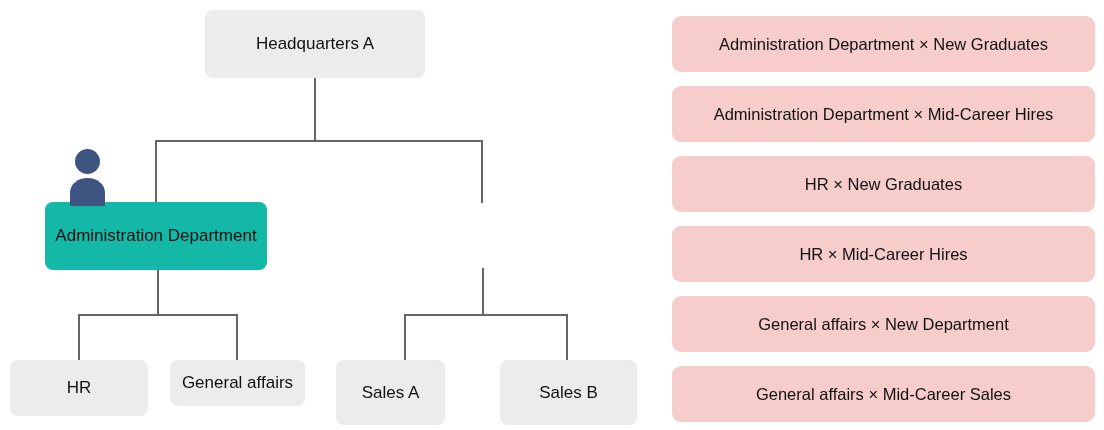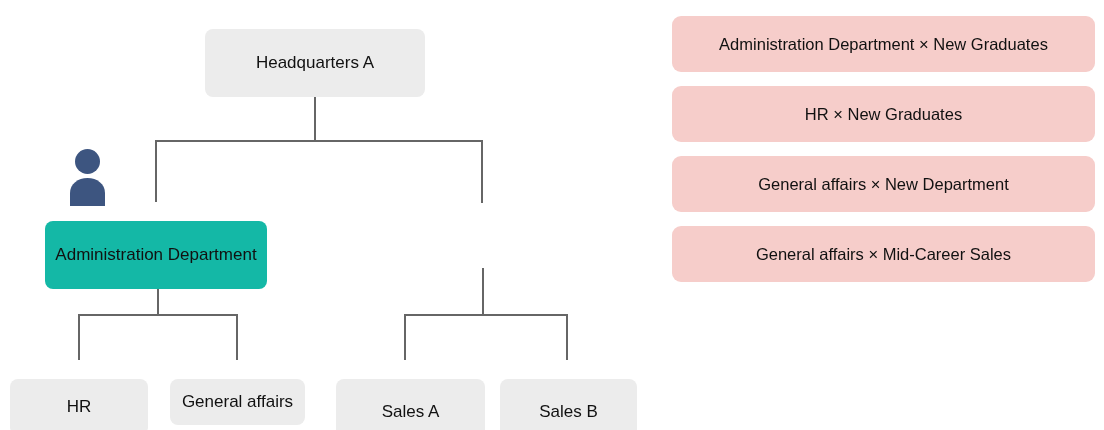--- a/index.html
+++ b/index.html
@@ -32,32 +32,31 @@
     display: flex;
     align-items: center;
     justify-content: center;
     text-align: center;
     font-size: 17px;
     line-height: 1.25;
     color: #111111;
     background: #ececec;
     padding: 4px 6px;
     z-index: 2;
-    margin-top: 19px;
   }
   .node.highlight {
     background: #14b8a6;
   }
 
   .node-hq        { left: 205px; top: 10px;  width: 220px; height: 68px; }
   .node-admin     { left: 45px;  top: 202px; width: 222px; height: 68px; }
   .node-sales     { left: 375px; top: 203px; width: 217px; height: 65px; }
   .node-hr        { left: 10px;  top: 360px; width: 138px; height: 56px; }
   .node-general   { left: 170px; top: 360px; width: 135px; height: 46px; }
-  .node-salesa    { left: 336px; top: 360px; width: 149px; height: 65px; }
+  .node-salesa    { left: 336px; top: 360px; width: 109px; height: 65px; }
   .node-salesb    { left: 500px; top: 360px; width: 137px; height: 65px; }
 
   
   .conn {
     position: absolute;
     background: #666666;
     z-index: 1;
   }
   .conn-v { width: 2px; }
   .conn-h { height: 2px; }
@@ -152,16 +151,18 @@
     <svg width="40" height="58" viewBox="0 0 40 58" xmlns="http://www.w3.org/2000/svg">
       <circle cx="19.5" cy="13.5" r="12.5" fill="#3d5580"></circle>
       <path d="M2 58 V45 C2 36 10 30 19.5 30 C29 30 37 36 37 45 V58 Z" fill="#3d5580"></path>
     </svg>
   </div>
 
 </div>
 
 <div id="badge-list">
   <div class="badge">Administration Department × New Graduates</div>
+  <div class="badge">Administration Department × Mid-Career Hires</div>
   <div class="badge">HR × New Graduates</div>
+  <div class="badge">HR × Mid-Career Hires</div>
   <div class="badge">General affairs × New Department</div>
   <div class="badge">General affairs × Mid-Career Sales</div>
 </div>
 
 </body></html>

